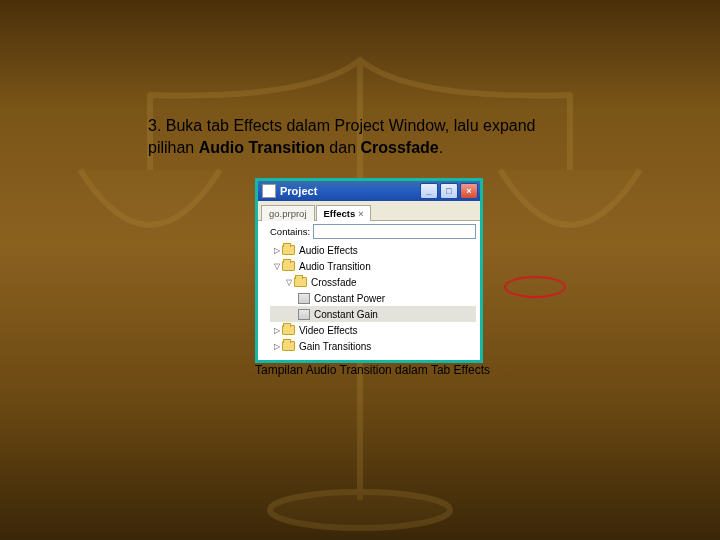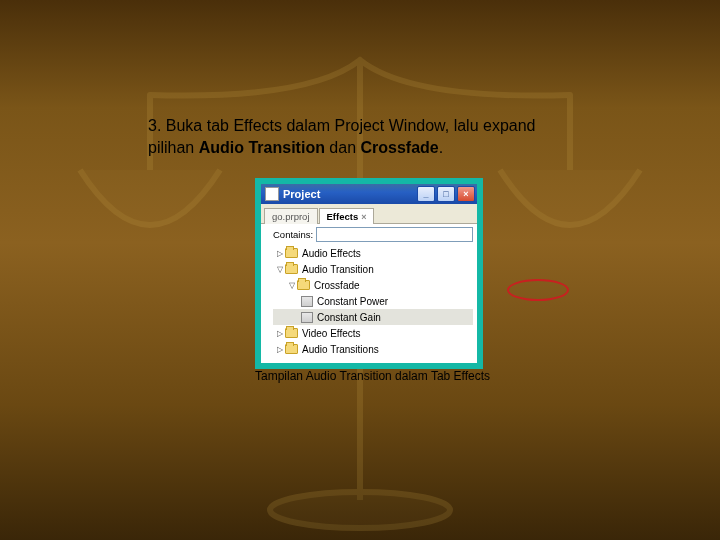--- a/index.html
+++ b/index.html
@@ -33,21 +33,21 @@
     margin-bottom: 20px;
     padding-left: 8px;
   }
   .instruction .bold { font-weight: bold; }
 
   .panel-window {
     position: relative;
     margin-left: 115px;
     width: 228px;
     background: #ece9d8;
-    border: 6px solid #14b8a6;
+    border: 3px solid #14b8a6;
     font-family: Tahoma, sans-serif;
     font-size: 10px;
   }
   .titlebar {
     height: 20px;
     background: linear-gradient(180deg, #3a6ea5 0%, #2760c4 40%, #1a4aa8 100%);
     display: flex;
     align-items: center;
     padding: 0 2px 0 4px;
     color: #fff;
@@ -259,21 +259,21 @@
           <span>Constant Gain</span>
         </div>
         <div class="tree-row">
           <span class="expander">▷</span>
           <span class="folder"></span>
           <span>Video Effects</span>
         </div>
         <div class="tree-row">
           <span class="expander">▷</span>
           <span class="folder"></span>
-          <span>Audio Transitions</span>
+          <span>Gain Transitions</span>
         </div>
       </div>
     </div>
     <div class="circle"></div>
   </div>
 
   <div class="caption">Tampilan Audio Transition dalam Tab Effects</div>
 </div>
 
 </body></html>

